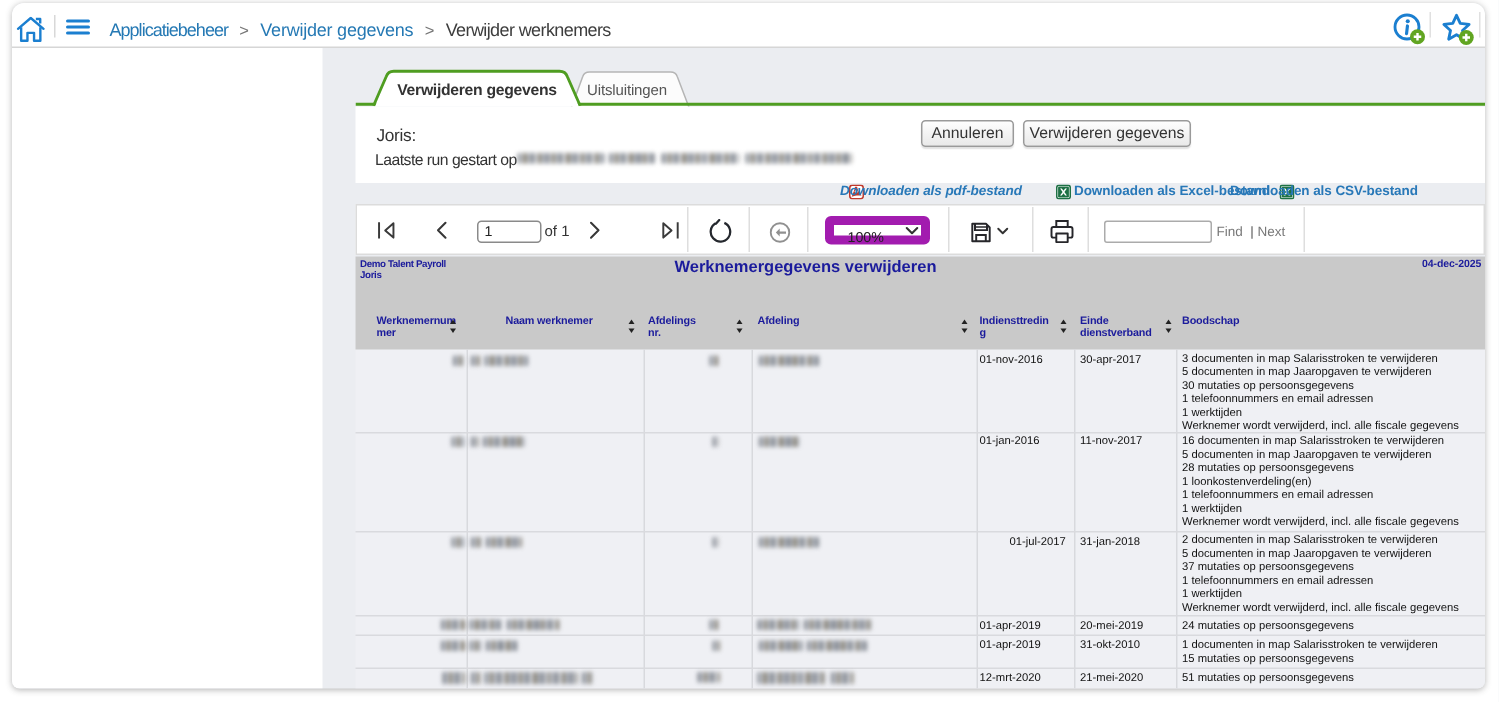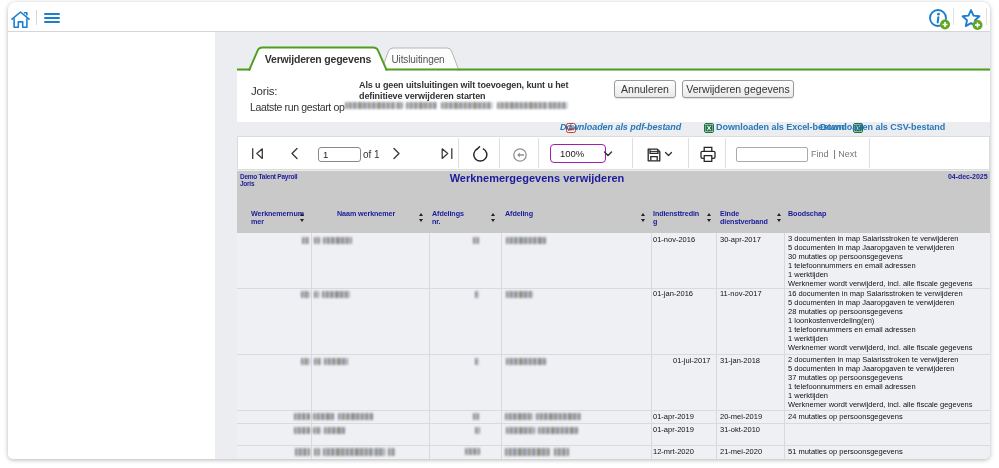--- a/index.html
+++ b/index.html
@@ -35,20 +35,21 @@
     <svg class="ab" style="left:3px;top:8.5px" width="19" height="17" viewBox="0 0 19 17" fill="none" stroke="#1b7fd0" stroke-width="1.6">
       <path d="M1 8.2 L9.5 1 L18 8.2" stroke-linecap="round" stroke-linejoin="round"></path>
       <path d="M3.1 7.2 V16.2 H7.3 V10.9 H11.7 V16.2 H15.9 V7.2" stroke-linejoin="round"></path>
       <path d="M12.9 1.7 h2.9 v2.9" stroke-linejoin="round"></path>
     </svg>
     <div class="ab" style="left:27.5px;top:8px;width:1px;height:15px;background:#d8d8d8"></div>
 
     <div class="ab" style="left:36px;top:11.2px;width:15.5px;height:1.9px;background:#1b7fd0;border-radius:1px"></div>
     <div class="ab" style="left:36px;top:15.3px;width:15.5px;height:1.9px;background:#1b7fd0;border-radius:1px"></div>
     <div class="ab" style="left:36px;top:19.4px;width:15.5px;height:1.9px;background:#1b7fd0;border-radius:1px"></div>
+    <div class="ab" style="left:65px;top:9px;white-space:pre;"><span class="bc" style="letter-spacing:-0.65px">Applicatiebeheer</span><span class="bcsep"> &gt; </span><span class="bc" style="letter-spacing:-0.15px">Verwijder gegevens</span><span class="bcsep"> &gt; </span><span class="bcend">Verwijder werknemers</span></div>
 
     <svg class="ab" style="left:920px;top:6px" width="24" height="24" viewBox="0 0 24 24">
       <circle cx="10" cy="10" r="8" fill="none" stroke="#1b7fd0" stroke-width="1.9"></circle>
       <circle cx="10.5" cy="6.2" r="1.35" fill="#1b7fd0"></circle>
       <path d="M10.3 9.3 L9.7 14.4" stroke="#1b7fd0" stroke-width="2.1" stroke-linecap="round"></path>
       <circle cx="17" cy="16.5" r="5" fill="#61a521"></circle>
       <path d="M17 14 v5 M14.5 16.5 h5" stroke="#fff" stroke-width="1.6"></path>
     </svg>
     <div class="ab" style="left:945px;top:6px;width:1px;height:17px;background:#e0e0e0"></div>
 
@@ -65,21 +66,20 @@
     <path d="M144,27.5 L151.5,7 Q152.5,4 156,4 L210,4 Q213.5,4 214.5,7 L222.5,28" fill="#fcfcfc" stroke="#b5b5b5" stroke-width="1"></path>
     <text x="181" y="19" font-size="10" letter-spacing="-0.1" fill="#555" text-anchor="middle" font-family="Liberation Sans,sans-serif">Uitsluitingen</text>
     <rect x="0" y="24.5" width="753" height="2" fill="#4f9d21"></rect>
     <path d="M13,27 L21,7 Q22,3.5 26,3.5 L136,3.5 Q140,3.5 141,7 L149,27 Z" fill="#fff"></path>
     <path d="M12,26.5 L20.5,7 Q21.7,3.5 25.5,3.5 L136,3.5 Q140,3.5 141.2,7 L149.8,26.5" fill="none" stroke="#4f9d21" stroke-width="1.9"></path>
     <text x="81" y="19" font-size="10.5" letter-spacing="-0.2" font-weight="bold" fill="#333" text-anchor="middle" font-family="Liberation Sans,sans-serif">Verwijderen gegevens</text>
   </svg>
 
   <div class="statuspanel"></div>
   <div class="ab" style="left:243px;top:82.5px;font-size:11.5px;color:#333;letter-spacing:-0.2px">Joris:</div>
-  <div class="ab" style="left:351px;top:77.5px;font-size:9px;font-weight:bold;color:#333;line-height:11.5px;letter-spacing:-0.1px">Als u geen uitsluitingen wilt toevoegen, kunt u het<br>definitieve verwijderen starten</div>
   <div class="ab" style="left:242px;top:98.5px;font-size:10.5px;color:#333;letter-spacing:-0.35px">Laatste run gestart op</div>
   <div class="bl" style="left:337px;top:100px;width:58px;height:7px"></div>
     <div class="bl" style="left:398px;top:100px;width:31px;height:7px"></div>
     <div class="bl" style="left:433px;top:100px;width:52px;height:7px"></div>
     <div class="bl" style="left:489px;top:100px;width:71px;height:7px"></div>
   <div class="btn" style="left:606px;top:78px;width:62px;">Annuleren</div>
   <div class="btn" style="left:674px;top:78px;width:112px;">Verwijderen gegevens</div>
 
   <svg class="ab" style="left:558px;top:120.5px" width="10" height="10" viewBox="0 0 10 10">
       <rect x="0.5" y="0.5" width="9" height="9" rx="1.8" fill="#fff" stroke="#c0392b" stroke-width="1"></rect>
@@ -122,21 +122,21 @@
     <path d="M6.1 2.9 A6.5 6.5 0 1 0 11.9 2.6"></path>
     <path d="M6.3 3.1 L8.5 0.7" stroke-linecap="round"></path>
     </svg>
   <div class="tsep" style="left:491px"></div>
   <svg class="ab" style="left:505px;top:146px" width="14" height="14" viewBox="0 0 14 14" fill="none" stroke="#909090" stroke-width="1.3">
     <circle cx="7" cy="7" r="6.2"></circle>
       <path d="M11 7 H5.5" stroke-width="1.5"></path>
       <path d="M6.8 4.4 L4.2 7 L6.8 9.6 Z" fill="#909090" stroke="none"></path>
     </svg>
   <div class="tsep" style="left:530px"></div>
-  <div class="ab" style="left:542px;top:142px;width:56px;height:19px;background:#fff;border:1px solid #a21caf;border-radius:4px;box-sizing:border-box;font-size:9.5px;color:#222;line-height:17px;padding-left:9px;">100%</div>
+  <div class="ab" style="left:542px;top:142px;width:70px;height:19px;background:#fff;border:6px solid #a21caf;border-radius:4px;box-sizing:border-box;font-size:9.5px;color:#222;line-height:17px;padding-left:9px;">100%</div>
   <svg class="ab" style="left:595px;top:148px" width="10" height="8" viewBox="0 0 10 8" fill="none" stroke="#333" stroke-width="1.4" stroke-linecap="round" stroke-linejoin="round">
       <path d="M1.5 2 L5 5.5 L8.5 2"></path>
     </svg>
   <div class="tsep" style="left:624px"></div>
   <svg class="ab" style="left:639px;top:146px" width="14" height="14" viewBox="0 0 14 14" fill="none" stroke="#26262a" stroke-width="1.3">
     <path d="M1.2 1.2 H10.3 L12.8 3.7 V12.8 H1.2 Z" stroke-linejoin="round"></path>
     <path d="M3 1.4 V5.4 H11 V2"></path>
       <path d="M3 3.4 H11" stroke-width="1"></path>
     <path d="M3.8 12.6 V8.6 H10.2 V12.6"></path>
     </svg>
@@ -248,20 +248,22 @@
     <div class="cell" style="left:551px;top:240.5px">24 mutaties op persoonsgegevens</div>
 
     <div class="bl" style="left:57px;top:255.5px;width:16px"></div>
     <div class="bl" style="left:76px;top:255.5px;width:8px"></div>
       <div class="bl" style="left:87px;top:255.5px;width:21px"></div>
     <div class="bl" style="left:238px;top:255.5px;width:5px"></div>
     <div class="bl" style="left:269px;top:255.5px;width:29px"></div>
       <div class="bl" style="left:301px;top:255.5px;width:40px"></div>
     <div class="cell" style="left:416px;top:253.5px">01-apr-2019</div>
     <div class="cell" style="left:483px;top:253.5px">31-okt-2010</div>
+    <div class="cell" style="left:551px;top:253.5px">1 documenten in map Salarisstroken te verwijderen
+15 mutaties op persoonsgegevens</div>
 
     <div class="bl" style="left:58px;top:276.5px;width:15px;height:8px"></div>
     <div class="bl" style="left:77px;top:276.5px;width:6px;height:8px"></div>
       <div class="bl" style="left:86px;top:276.5px;width:62px;height:8px"></div>
       <div class="bl" style="left:151px;top:276.5px;width:7px;height:8px"></div>
     <div class="bl" style="left:228px;top:277px;width:15px"></div>
     <div class="bl" style="left:268px;top:276.5px;width:45px;height:8px"></div>
       <div class="bl" style="left:317px;top:276.5px;width:15px;height:8px"></div>
     <div class="cell" style="left:416px;top:276px">12-mrt-2020</div>
     <div class="cell" style="left:483px;top:276px">21-mei-2020</div>

